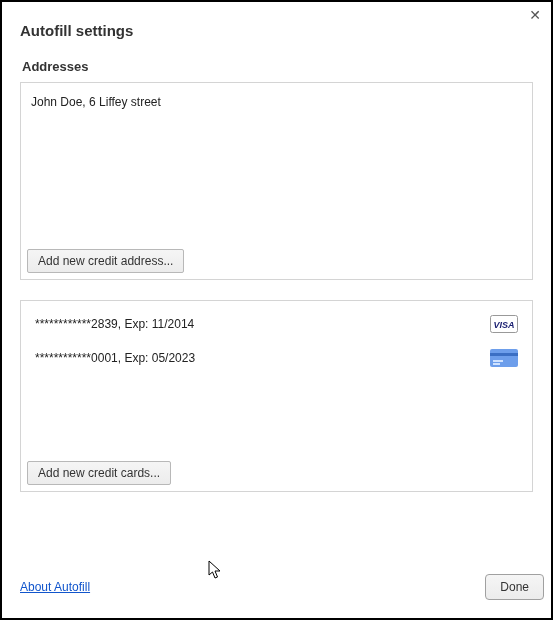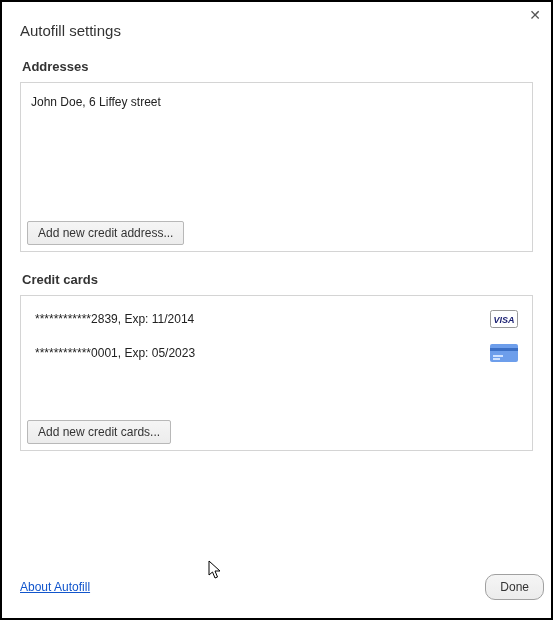--- a/index.html
+++ b/index.html
@@ -27,54 +27,54 @@
     position: absolute;
     top: 6px;
     right: 10px;
     font-size: 14px;
     color: #555;
     cursor: pointer;
     line-height: 1;
   }
   .title {
     font-size: 15px;
-    font-weight: normal;
+    font-weight: bold;
     color: #333;
     margin: 2px 0 20px 0;
   }
   .section-label {
     font-size: 13px;
     font-weight: bold;
     margin: 0 0 8px 2px;
     color: #333;
   }
   .panel {
     border: 1px solid #d4d4d4;
     background: #fff;
     padding: 6px;
     box-sizing: border-box;
   }
   .addresses-panel {
-    height: 170px;
+    height: 198px;
     position: relative;
   }
   .list-area {
     overflow: auto;
   }
   .address-item, .card-item {
     padding: 6px 4px;
     font-size: 12px;
     color: #222;
     display: flex;
     align-items: center;
     justify-content: space-between;
     cursor: default;
   }
   .cards-panel {
-    height: 156px;
+    height: 192px;
     position: relative;
   }
   .card-item {
     padding: 8px 8px;
   }
   .card-text {
     flex: 1;
   }
   .card-logo {
     width: 28px;
@@ -112,21 +112,21 @@
     text-decoration: underline;
     font-size: 12px;
     cursor: pointer;
   }
   .done-btn {
     font-family: inherit;
     font-size: 12px;
     color: #333;
     background: linear-gradient(#f5f5f5, #ececec);
     border: 1px solid #a0a0a0;
-    border-radius: 10px;
+    border-radius: 4px;
     padding: 5px 14px;
     cursor: pointer;
   }
   .gap {
     height: 20px;
   }
   .cursor-arrow {
     position: absolute;
     left: 206px;
     top: 558px;
@@ -149,21 +149,20 @@
     <div class="list-area" id="addresses-list">
         <div class="address-item">
           <span>John Doe, 6 Liffey street</span>
         </div>
       </div>
     <button class="add-btn">Add new credit address...</button>
   </div>
 
   <div class="gap"></div>
 
-  <div class="section-label">Credit cards</div>
   <div class="panel cards-panel">
     <div class="list-area" id="cards-list">
         <div class="card-item">
           <span class="card-text">************2839, Exp: 11/2014</span>
           <span class="card-logo">
             <svg width="28" height="18" viewBox="0 0 28 18">
               <rect x="0.5" y="0.5" width="27" height="17" rx="2" fill="#fff" stroke="#999"></rect>
               <text x="14" y="13" font-family="Arial, sans-serif" font-size="9" font-weight="bold" font-style="italic" fill="#1a1f71" text-anchor="middle">VISA</text>
             </svg>
           </span>

